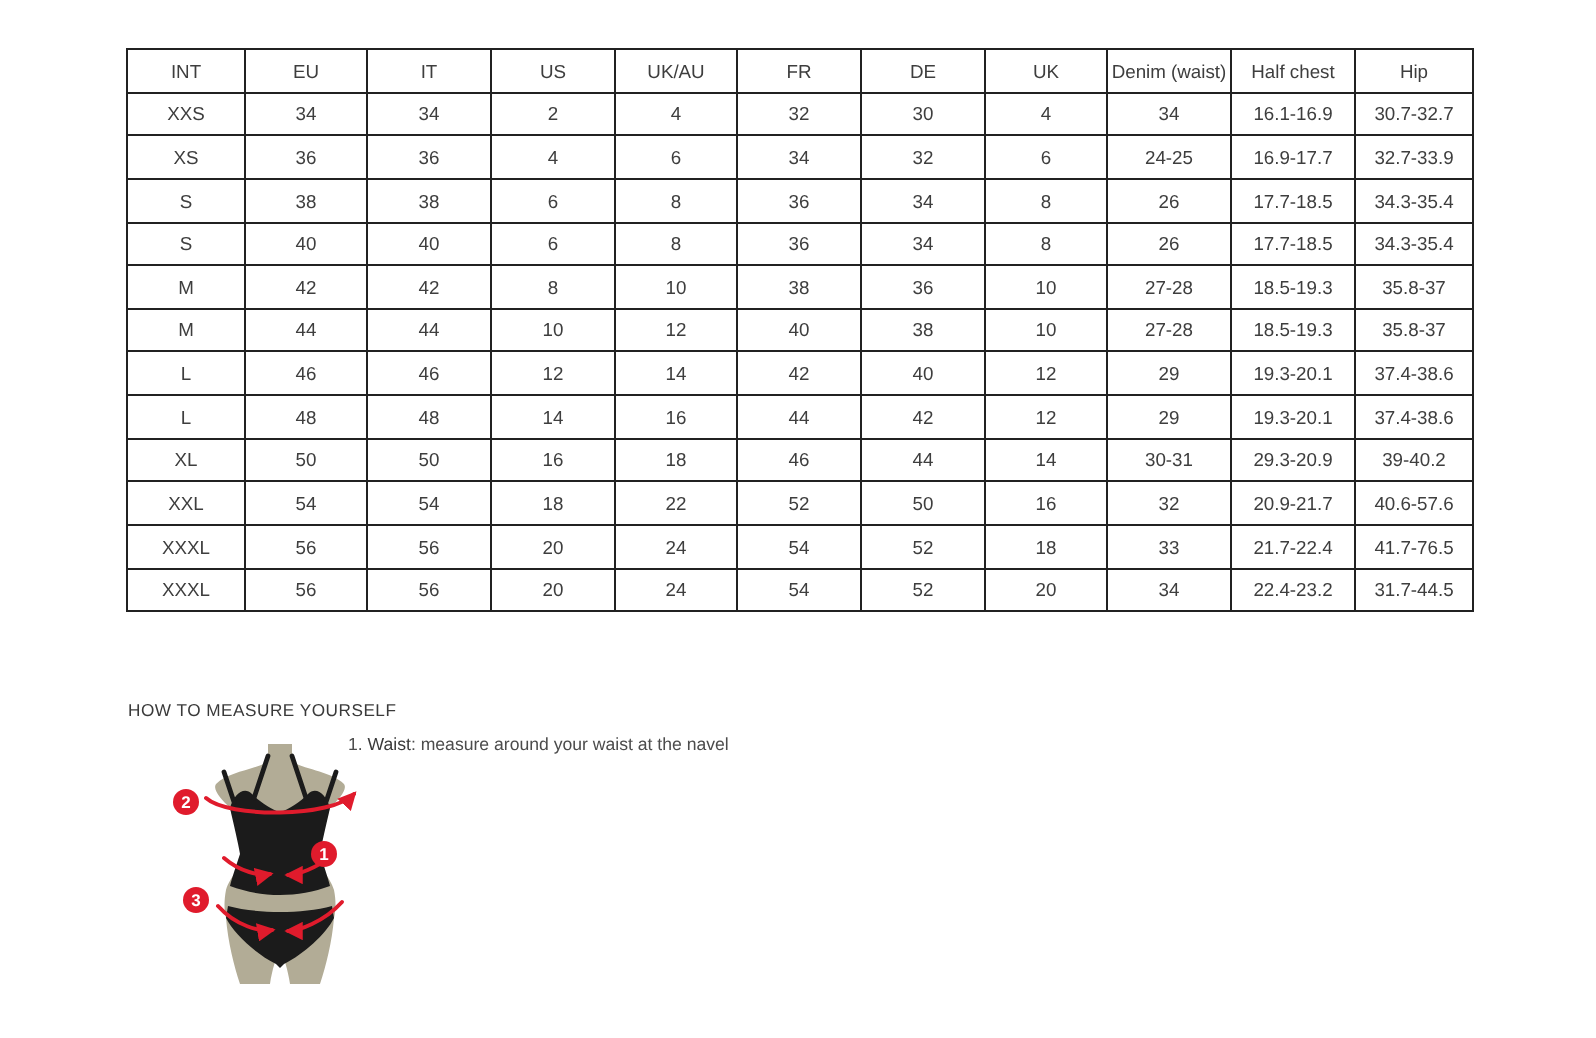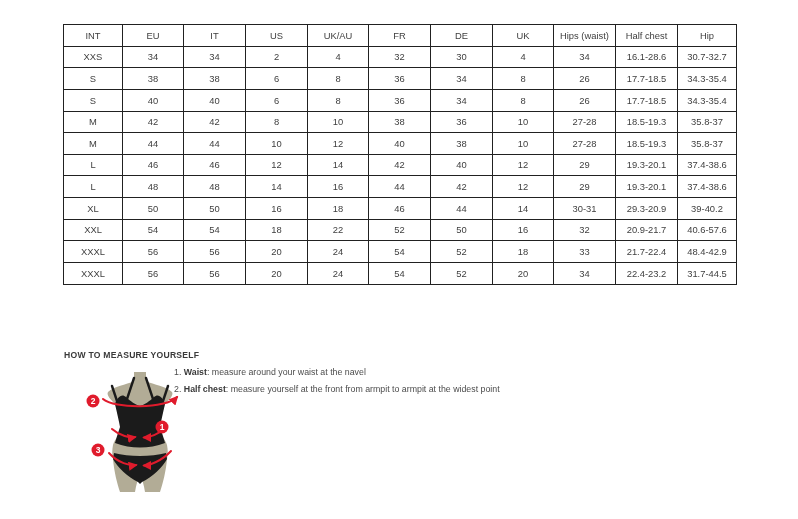--- a/index.html
+++ b/index.html
@@ -18,28 +18,28 @@
     border:1px solid #212121;
     font-size:9.4px; font-weight:normal; color:#3e3e3e;
     text-align:center; vertical-align:middle;
     height:20.65px; padding:0; line-height:1; letter-spacing:0;
     white-space:nowrap; overflow:hidden;
   }
 
   
   .measure-heading {
     position:absolute; left:64px; top:350px;
-    font-size:8.6px; font-weight:700; color:#3a3a3a; letter-spacing:0.25px;
+    font-size:8.6px; font-weight:400; color:#3a3a3a; letter-spacing:0.25px;
   }
   .steps {
     position:absolute; left:174px; top:364px;
     font-size:8.8px; color:#4c4c4c;
   }
   .steps .step { line-height:16.5px; white-space:nowrap; }
-  .steps .step-label { font-weight:700; color:#3a3a3a; }
+  .steps .step-label { font-weight:400; color:#3a3a3a; }
 
   .figure-wrap { position:absolute; left:84px; top:371px; width:112px; height:126px; }
   .figure-wrap svg { display:block; width:112px; height:126px; }
 </style>
 </head>
 <body>
 
 <div class="page">
 
   <table class="size-chart">
@@ -59,38 +59,51 @@
     <thead>
       <tr>
           <th>INT</th>
           <th>EU</th>
           <th>IT</th>
           <th>US</th>
           <th>UK/AU</th>
           <th>FR</th>
           <th>DE</th>
           <th>UK</th>
-          <th>Hips (waist)</th>
+          <th>Denim (waist)</th>
           <th>Half chest</th>
           <th>Hip</th>
         </tr>
     </thead>
     <tbody>
         <tr>
           <td>XXS</td>
           <td>34</td>
           <td>34</td>
           <td>2</td>
           <td>4</td>
           <td>32</td>
           <td>30</td>
           <td>4</td>
           <td>34</td>
-          <td>16.1-28.6</td>
+          <td>16.1-16.9</td>
           <td>30.7-32.7</td>
+        </tr>
+        <tr>
+          <td>XS</td>
+          <td>36</td>
+          <td>36</td>
+          <td>4</td>
+          <td>6</td>
+          <td>34</td>
+          <td>32</td>
+          <td>6</td>
+          <td>24-25</td>
+          <td>16.9-17.7</td>
+          <td>32.7-33.9</td>
         </tr>
         <tr>
           <td>S</td>
           <td>38</td>
           <td>38</td>
           <td>6</td>
           <td>8</td>
           <td>36</td>
           <td>34</td>
           <td>8</td>
@@ -193,21 +206,21 @@
           <td>XXXL</td>
           <td>56</td>
           <td>56</td>
           <td>20</td>
           <td>24</td>
           <td>54</td>
           <td>52</td>
           <td>18</td>
           <td>33</td>
           <td>21.7-22.4</td>
-          <td>48.4-42.9</td>
+          <td>41.7-76.5</td>
         </tr>
         <tr>
           <td>XXXL</td>
           <td>56</td>
           <td>56</td>
           <td>20</td>
           <td>24</td>
           <td>54</td>
           <td>52</td>
           <td>20</td>
@@ -291,16 +304,15 @@
       </g>
       <g>
         <circle cx="14" cy="79" r="6.5" fill="#e01b2c"></circle>
         <text x="14" y="82" text-anchor="middle" font-size="8.5" font-weight="bold" fill="#ffffff" font-family="Liberation Sans, sans-serif">3</text>
       </g>
     </svg>
   </div>
 
   <div class="steps">
       <div class="step"><span>1. </span><span class="step-label">Waist</span><span>: measure around your waist at the navel</span></div>
-      <div class="step"><span>2. </span><span class="step-label">Half chest</span><span>: measure yourself at the front from armpit to armpit at the widest point</span></div>
     </div>
 
 </div>
 
 </body></html>

